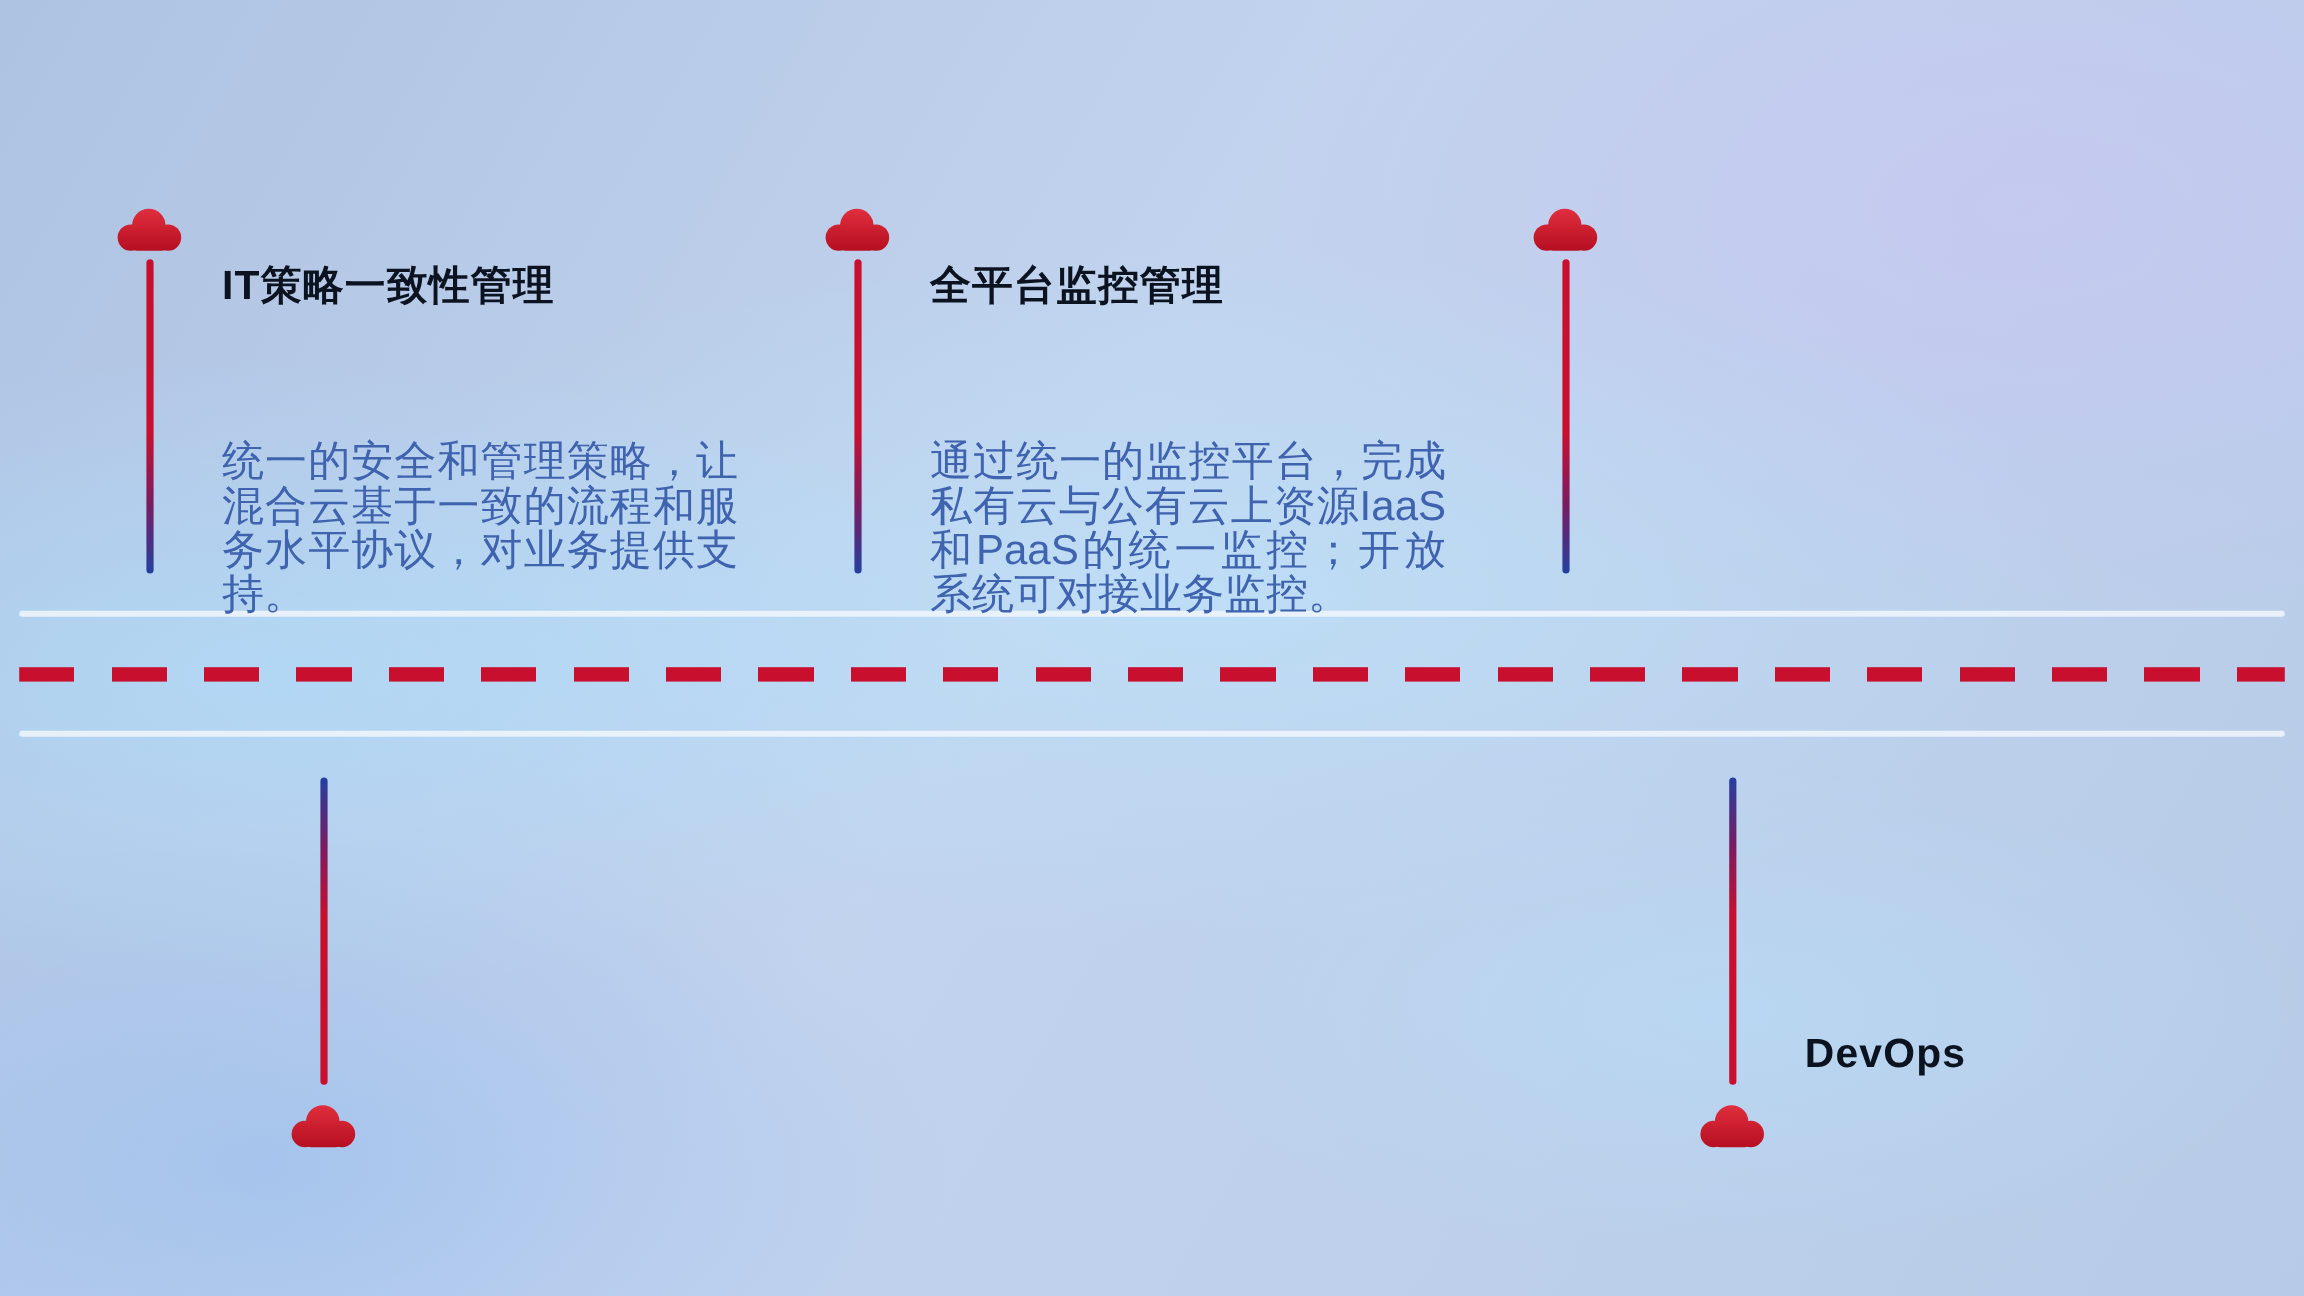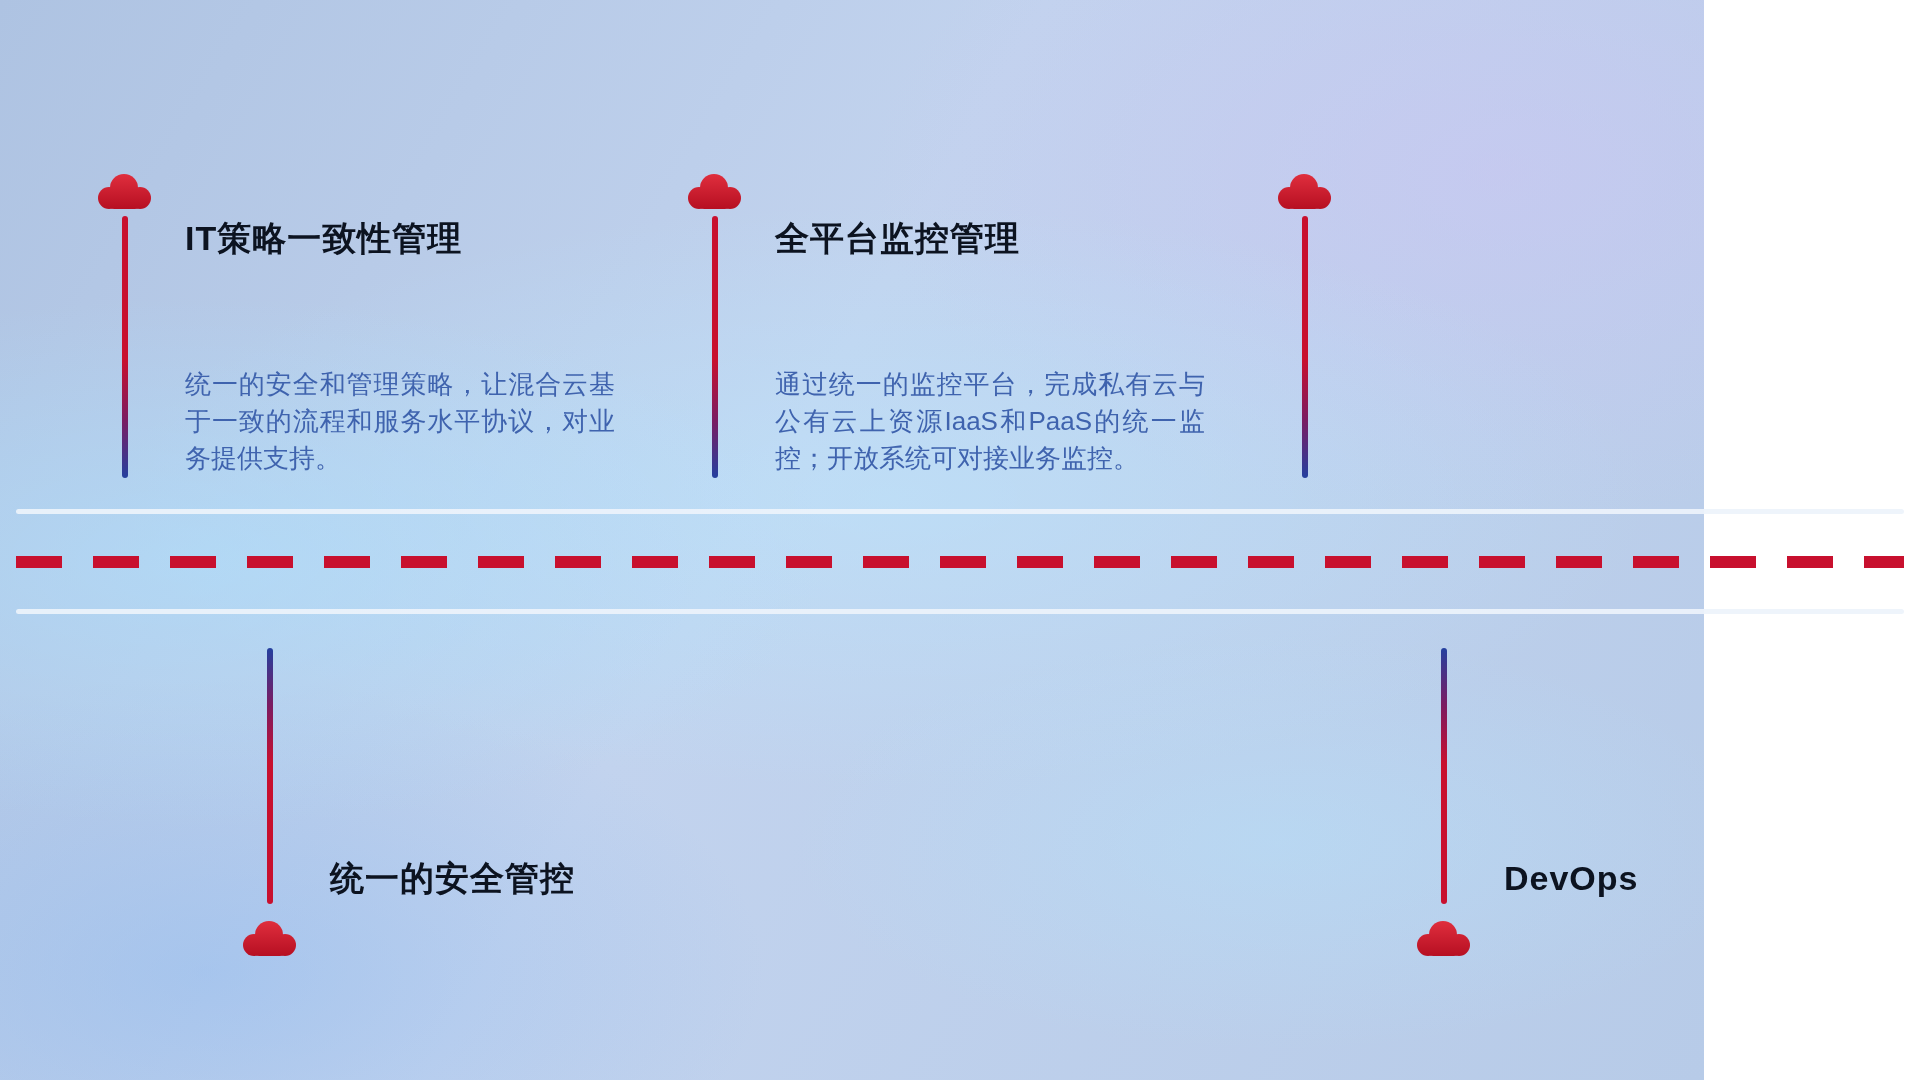--- a/index.html
+++ b/index.html
@@ -7,21 +7,21 @@
     padding: 0;
   }
   body {
     width: 1920px;
     height: 1080px;
     overflow: hidden;
     font-family: "Liberation Sans", "DejaVu Sans", sans-serif;
   }
   .canvas {
     position: relative;
-    width: 1704px;
+    width: 1920px;
     height: 1080px;
     background:
       radial-gradient(900px 380px at 12% 52%, rgba(173,226,255,0.55), rgba(173,226,255,0) 70%),
       radial-gradient(1100px 420px at 52% 46%, rgba(186,232,255,0.50), rgba(186,232,255,0) 70%),
       radial-gradient(900px 500px at 88% 16%, rgba(205,196,244,0.50), rgba(205,196,244,0) 70%),
       radial-gradient(800px 420px at 12% 90%, rgba(140,185,240,0.45), rgba(140,185,240,0) 70%),
       radial-gradient(700px 300px at 75% 78%, rgba(180,228,252,0.40), rgba(180,228,252,0) 70%),
       linear-gradient(120deg, #aec3e2 0%, #c2d3ee 45%, #b7cbe8 100%);
   }
 
@@ -79,21 +79,21 @@
   }
   .item-top .feature-title { top: 222px; }
   .item-bottom .feature-title { top: 210px; }
   .item-top .feature-title { top: 46px; }
 
   .feature-desc {
     position: absolute;
     left: 89px;
     margin: 0;
     width: 430px;
-    font-size: 26px;
+    font-size: 35px;
     line-height: 37px;
     color: var(--description-text, #3f63ae);
     text-align: justify;
   }
   .item-top .feature-desc { top: 194px; }
   .item-bottom .feature-desc { left: 84px; top: 4px; width: 420px; }
 
   
   .divider-solid {
     position: absolute;
@@ -169,21 +169,20 @@
     <span class="cloud">
       <svg width="58" height="38" viewBox="0 0 58 38">
           <use href="#cloudShape"></use>
         </svg>
     </span>
     <div class="stem"></div>
   </section>
 
   <section class="item item-bottom b1">
     <div class="stem"></div>
-    <h2 class="feature-title">统一的安全管控</h2>
     <span class="cloud">
       <svg width="58" height="38" viewBox="0 0 58 38">
           <use href="#cloudShape"></use>
         </svg>
     </span>
   </section>
 
 
   <section class="item item-bottom b3">
     <div class="stem"></div>

